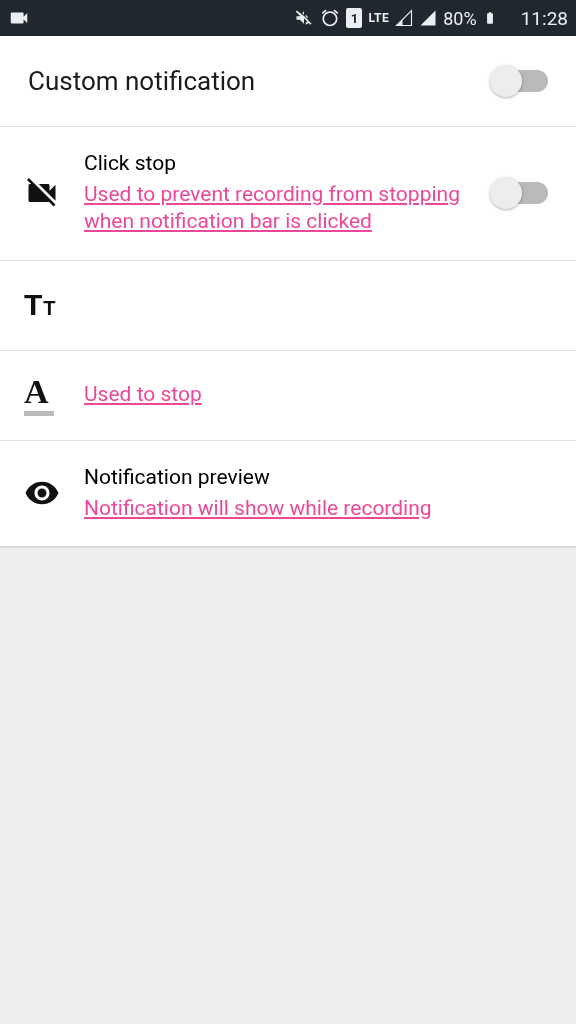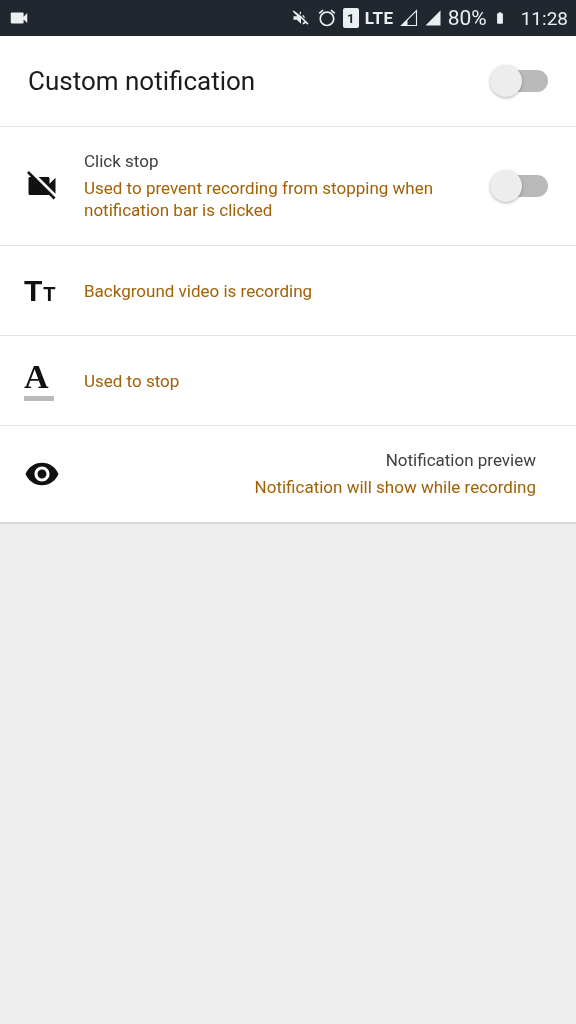--- a/index.html
+++ b/index.html
@@ -25,44 +25,45 @@
   .content {
     background: #ffffff;
   }
   .row {
     display: flex;
     align-items: center;
     padding: 24px 28px 24px 24px;
     border-bottom: 1px solid #e4e4e4;
     min-height: 90px;
   }
-  .row:last-child { border-bottom: 2px solid #d9d9d9; text-align: right; }
+  .row:last-child { border-bottom: 2px solid #d9d9d9; }
   .row-icon {
     width: 60px;
     flex-shrink: 0;
     display: flex;
     align-items:center;
     justify-content:flex-start;
   }
   .row-text {
     flex: 1;
     display: flex;
     flex-direction: column;
     gap: 6px;
     padding-right: 12px;
   }
   .title {
-    font-size: 17px;
-    color: #404040;
+    font-size: 21px;
+    color: #000000;
     font-weight: 400;
   }
   .subtitle {
-    font-size: 17px;
-    color: #a16207;
+    font-size: 21px;
+    color: #ec4899;
     line-height: 1.3;
+    text-decoration: underline;
   }
   .toggle {
     width: 56px;
     height: 22px;
     background: #b9b9b9;
     border-radius: 11px;
     position: relative;
     flex-shrink: 0;
   }
   .toggle::after {
@@ -113,39 +114,39 @@
       <svg width="20" height="20" viewBox="0 0 24 24" fill="#eceff1">
           <path d="M16.5 12c0-1.77-1.02-3.29-2.5-4.03v2.21l2.45 2.45c.03-.2.05-.41.05-.63zM3.27 3L2 4.27 7.73 10H3v4h4l5 5v-6.73l4.25 4.25c-.67.52-1.42.93-2.25 1.18v2.06c1.38-.31 2.63-.95 3.69-1.81L19.73 20 21 18.73l-9-9L3.27 3zM12 4L9.91 6.09 12 8.18V4z"></path>
         </svg>
     </span>
     <span class="sb-icon">
       <svg width="20" height="20" viewBox="0 0 24 24" fill="#eceff1">
           <path d="M22 5.72l-4.6-3.86-1.29 1.53 4.6 3.86L22 5.72zM7.88 3.39L6.6 1.86 2 5.71l1.29 1.53 4.59-3.85zM12 4c-4.97 0-9 4.03-9 9s4.02 9 9 9c4.97 0 9-4.03 9-9s-4.03-9-9-9zm0 16c-3.87 0-7-3.13-7-7s3.13-7 7-7 7 3.13 7 7-3.13 7-7 7z"></path>
         </svg>
     </span>
     <span class="sb-icon" style="width:16px;height:20px;background:#eceff1;border-radius:2px;color:#21272e;font-size:13px;font-weight:700;display:flex;align-items:center;justify-content:center;">1</span>
-    <span style="font-size:17px;font-weight:700;letter-spacing:0.5px;">LTE</span>
+    <span style="font-size:12px;font-weight:700;letter-spacing:0.5px;">LTE</span>
     <span class="sb-icon">
       <svg width="18" height="18" viewBox="0 0 24 24">
           <path fill="none" stroke="#eceff1" stroke-width="1.5" d="M2 22h20V2z"></path>
           <path fill="#eceff1" d="M2 22h8v-8z"></path>
         </svg>
     </span>
     <span class="sb-icon">
       <svg width="18" height="18" viewBox="0 0 24 24" fill="#eceff1">
           <path d="M2 22h20V2z"></path>
         </svg>
     </span>
-    <span style="font-size:21px;">80%</span>
+    <span style="font-size:18px;">80%</span>
     <span class="sb-icon">
       <svg width="14" height="22" viewBox="0 0 24 24" fill="#eceff1">
           <path d="M15.67 4H14V2h-4v2H8.33C7.6 4 7 4.6 7 5.33v15.33C7 21.4 7.6 22 8.33 22h7.33c.74 0 1.34-.6 1.34-1.33V5.33C17 4.6 16.4 4 15.67 4z"></path>
         </svg>
     </span>
-    <span style="font-size:19px;margin-left:8px;">11:28</span>
+    <span style="font-size:19px;margin-left:18px;">11:28</span>
   </div>
 </div>
 
 <div class="content">
 
   <div class="row header-row">
     <div class="row-text">
       <span class="title">Custom notification</span>
     </div>
     <div class="toggle"></div>
@@ -165,21 +166,20 @@
   </div>
 
   <div class="row">
     <div class="row-icon">
       <div class="tt-wrap">
           <span class="tt-big">T</span>
           <span class="tt-small">T</span>
         </div>
     </div>
     <div class="row-text">
-      <span class="subtitle">Background video is recording</span>
     </div>
   </div>
 
   <div class="row">
     <div class="row-icon">
       <div style="display:flex;flex-direction:column;align-items:flex-start;">
         <span class="letter-icon">A</span>
         <span class="underline-bar"></span>
       </div>
     </div>

